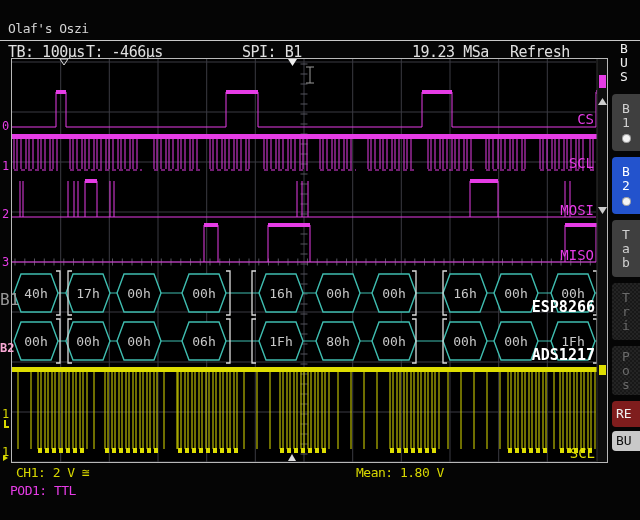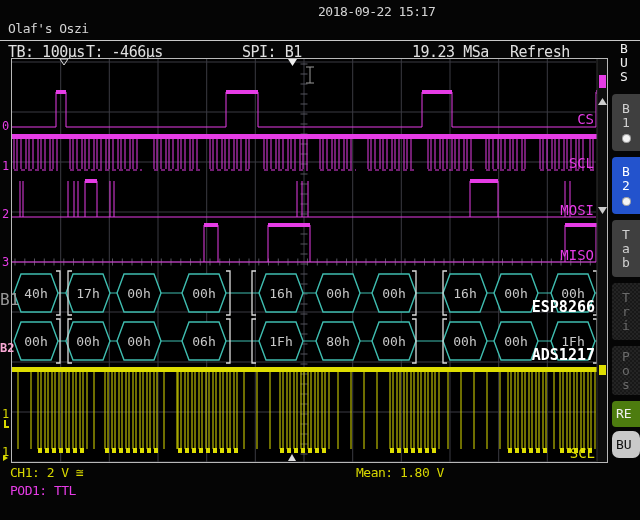--- a/index.html
+++ b/index.html
@@ -24,34 +24,33 @@
   
   .sidebar{position:absolute;left:612px;top:40px;width:28px;height:430px;}
   .sb-title{position:absolute;left:8px;top:2px;font-size:13px;line-height:14px;color:#f0f0f0;white-space:pre-line;text-align:center;}
   .sb-btn{position:absolute;left:0;width:28px;border-radius:4px 0 0 4px;box-sizing:border-box;
           display:flex;flex-direction:column;align-items:center;justify-content:center;
           font-size:13px;line-height:14px;cursor:pointer;}
   .sb-btn .lbl{white-space:pre-line;text-align:center;}
   .sb-gray{background:#3f3f3f;color:#d0d0d0;}
   .sb-blue{background:#2353cd;color:#fff;}
   .sb-dis{background:repeating-conic-gradient(#242424 0 25%,#181818 0 50%) 0 0/4px 4px;color:#6a6a6a;}
-  .sb-dark{background:#4d7c0f;color:#f0f0f0;}
+  .sb-dark{background:#7f1d1d;color:#f0f0f0;}
   .sb-light{background:#c9c9c9;color:#111;}
   .radio{width:9px;height:9px;border-radius:50%;background:#f4f4f4;margin-top:4px;box-shadow:0 0 0 1px #00000055 inset;}
   
   .st-item{position:absolute;font-size:13px;white-space:nowrap;letter-spacing:-0.5px;}
 </style>
 </head>
 <body>
 
 <div class="screen">
 
   <div class="header">
     <div class="hdr-item" style="left:8px;top:21px">Olaf's Oszi</div>
-    <div class="hdr-item" style="left:318px;top:4px">2018-09-22 15:17</div>
   </div>
   <div class="header-divider"></div>
 
   <div>
     <div class="tb-item" style="left:8px">TB: 100µs</div>
     <div class="tb-item" style="left:86px">T: -466µs</div>
     <div class="tb-item" style="left:242px">SPI: B1</div>
     <div class="tb-item" style="left:412px">19.23 MSa</div>
     <div class="tb-item" style="left:510px">Refresh</div>
   </div>
@@ -252,25 +251,25 @@
 i</span>
         </div>
         <div class="sb-btn sb-dis" style="top: 306px; height: 49px;">
           <span class="lbl">P
 o
 s</span>
         </div>
         <div class="sb-btn sb-dark" style="top: 361px; height: 26px;">
           <span class="lbl" style="align-self: flex-start; margin-left: 4px;">RE</span>
         </div>
-        <div class="sb-btn sb-light" style="top: 391px; height: 27px; border-radius: 7px;">
+        <div class="sb-btn sb-light" style="top: 391px; height: 20px;">
           <span class="lbl" style="align-self: flex-start; margin-left: 4px;">BU</span>
         </div>
       </div>
   </div>
 
   <div>
-    <div class="st-item" style="left:10px;top:465px;color:#d8d800">CH1: 2 V ≅</div>
+    <div class="st-item" style="left:16px;top:465px;color:#d8d800">CH1: 2 V ≅</div>
     <div class="st-item" style="left:10px;top:483px;color:#e63ce6">POD1: TTL</div>
     <div class="st-item" style="left:356px;top:465px;color:#d8d800">Mean: 1.80 V</div>
   </div>
 
 </div>
 
 </body></html>

